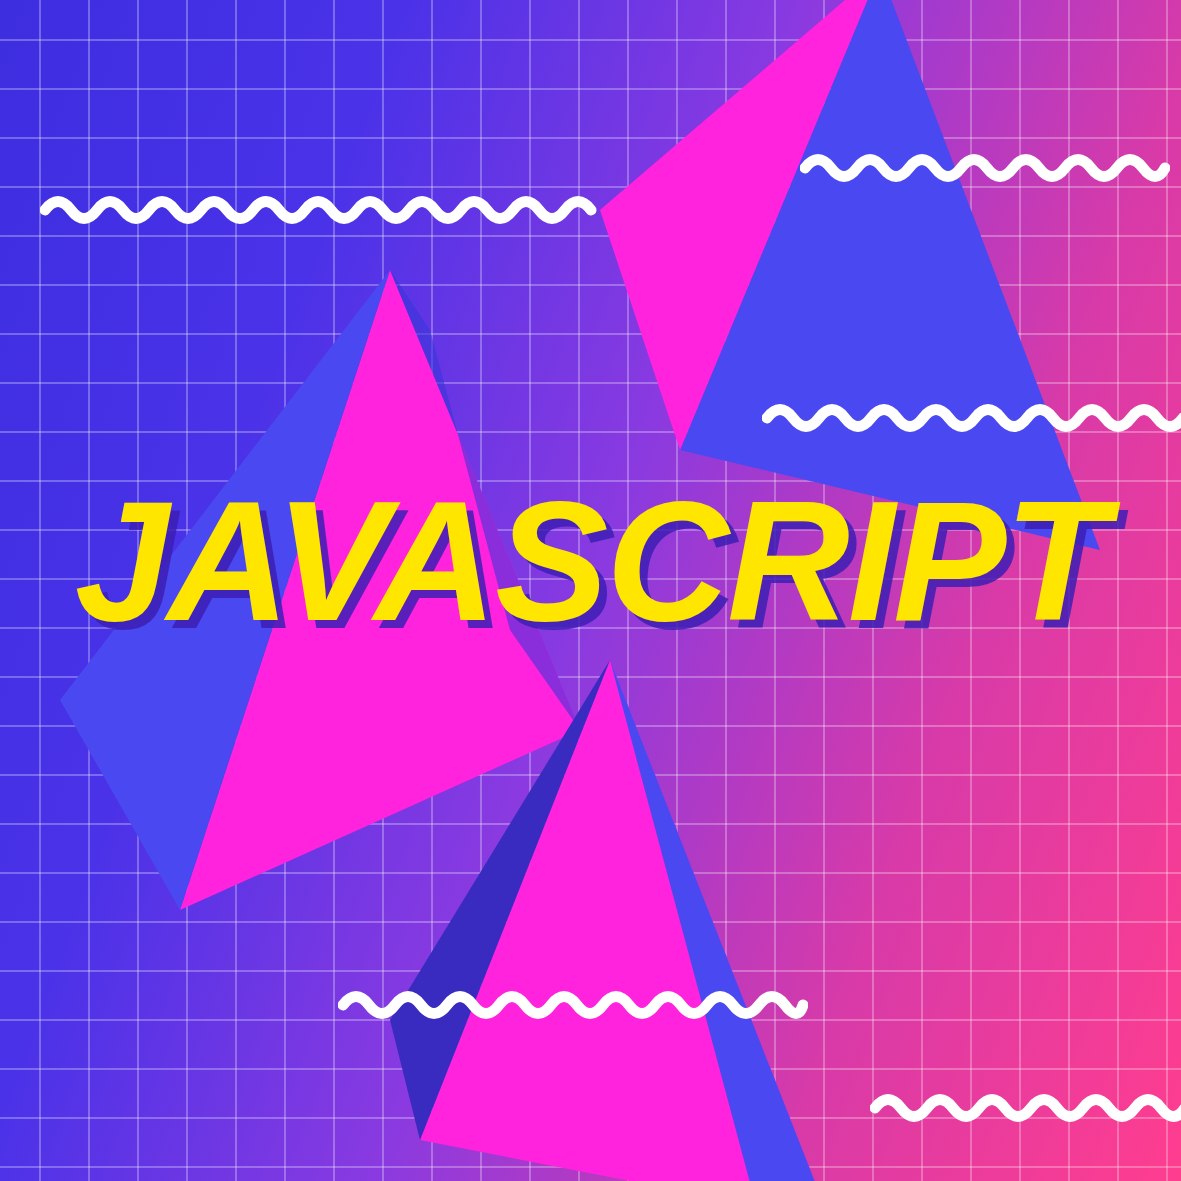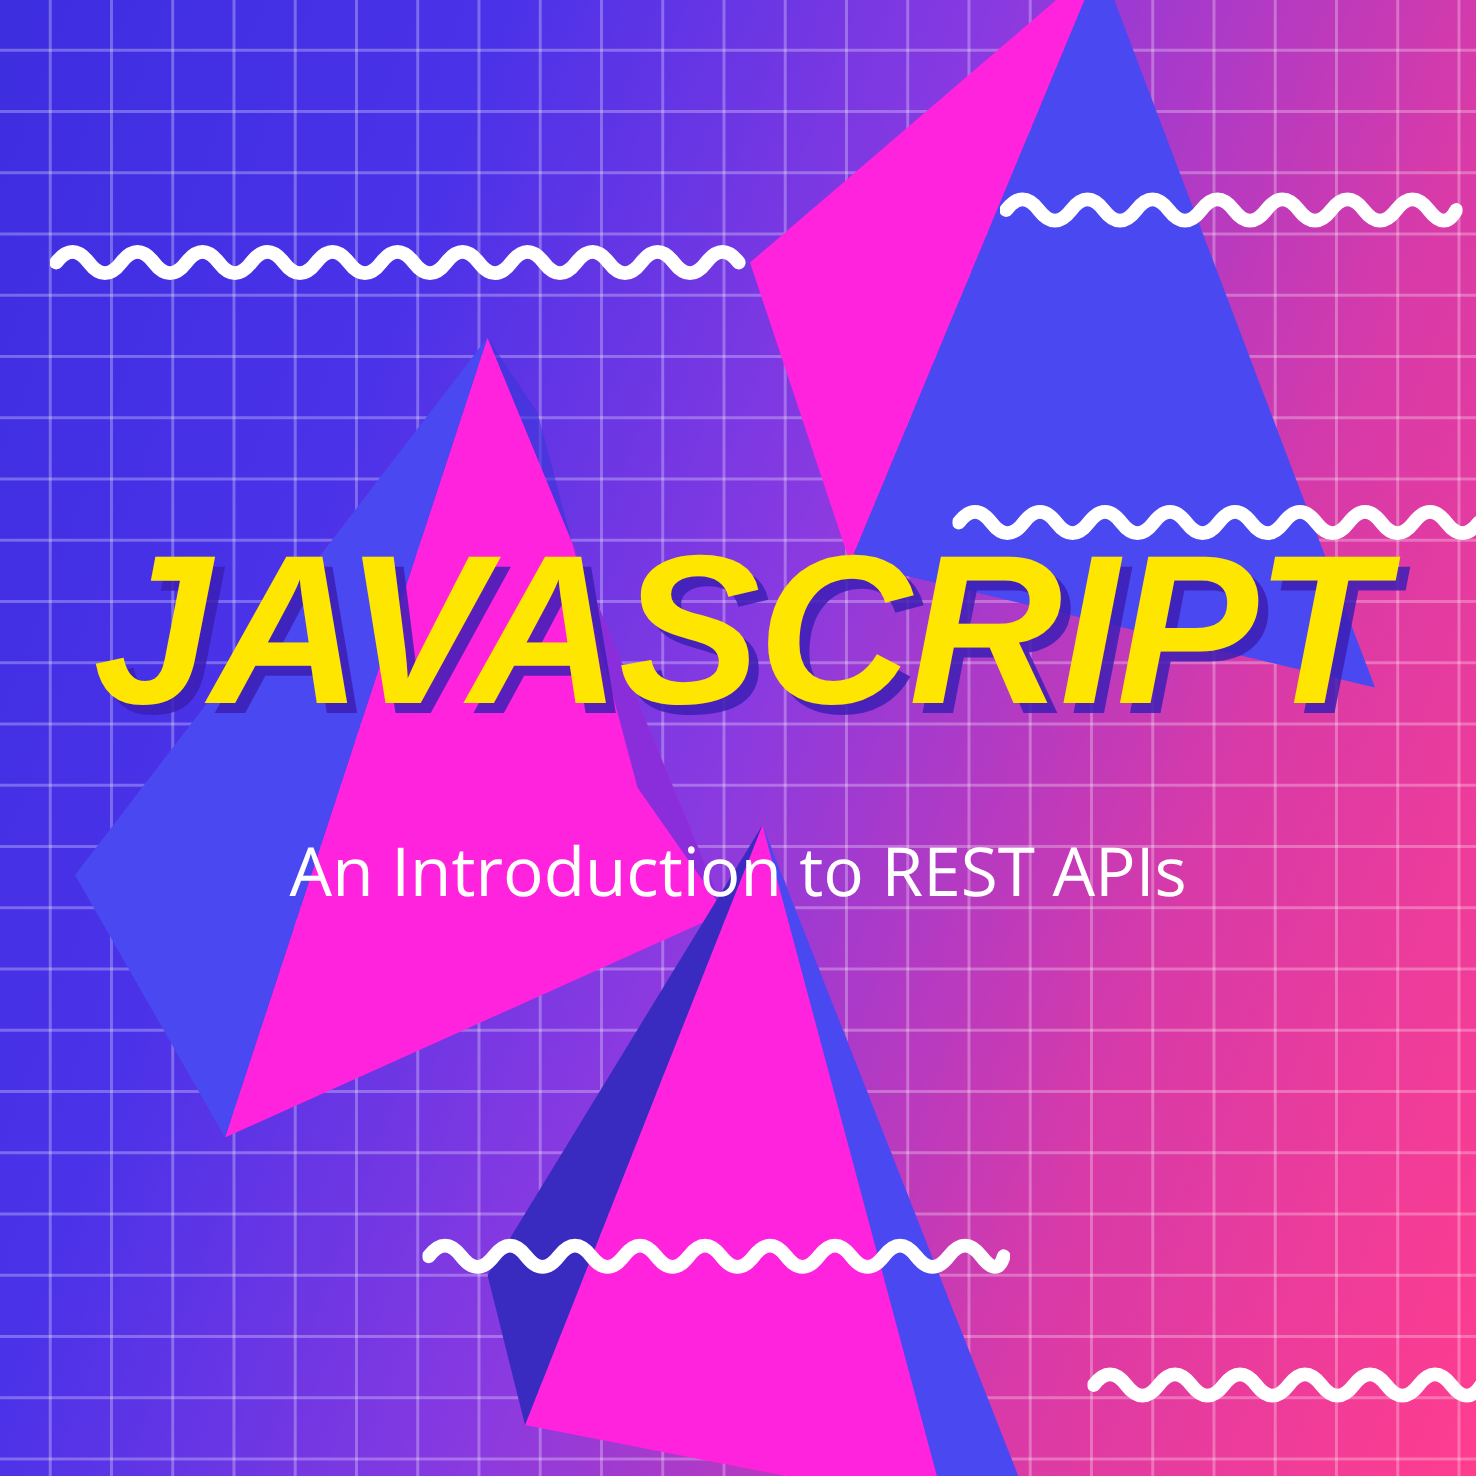--- a/index.html
+++ b/index.html
@@ -103,15 +103,14 @@
   <svg class="squiggle" style="left:338px; top:985px;" width="470" height="40" viewBox="0 0 470 40">
     <path d="M5,20 Q18,3 31,20 T57,20 T83,20 T109,20 T135,20 T161,20 T187,20 T213,20 T239,20 T265,20 T291,20 T317,20 T343,20 T369,20 T395,20 T421,20 T447,20 T465,20"></path>
   </svg>
 
   <svg class="squiggle" style="left:870px; top:1088px;" width="320" height="40" viewBox="0 0 320 40">
     <path d="M5,20 Q18,3 31,20 T57,20 T83,20 T109,20 T135,20 T161,20 T187,20 T213,20 T239,20 T265,20 T291,20 T315,20"></path>
   </svg>
 
   <div class="content">
     <div class="title">JAVASCRIPT</div>
-    <div class="subtitle">An Introduction to REST APIs</div>
   </div>
 </div>
 
 </body></html>

